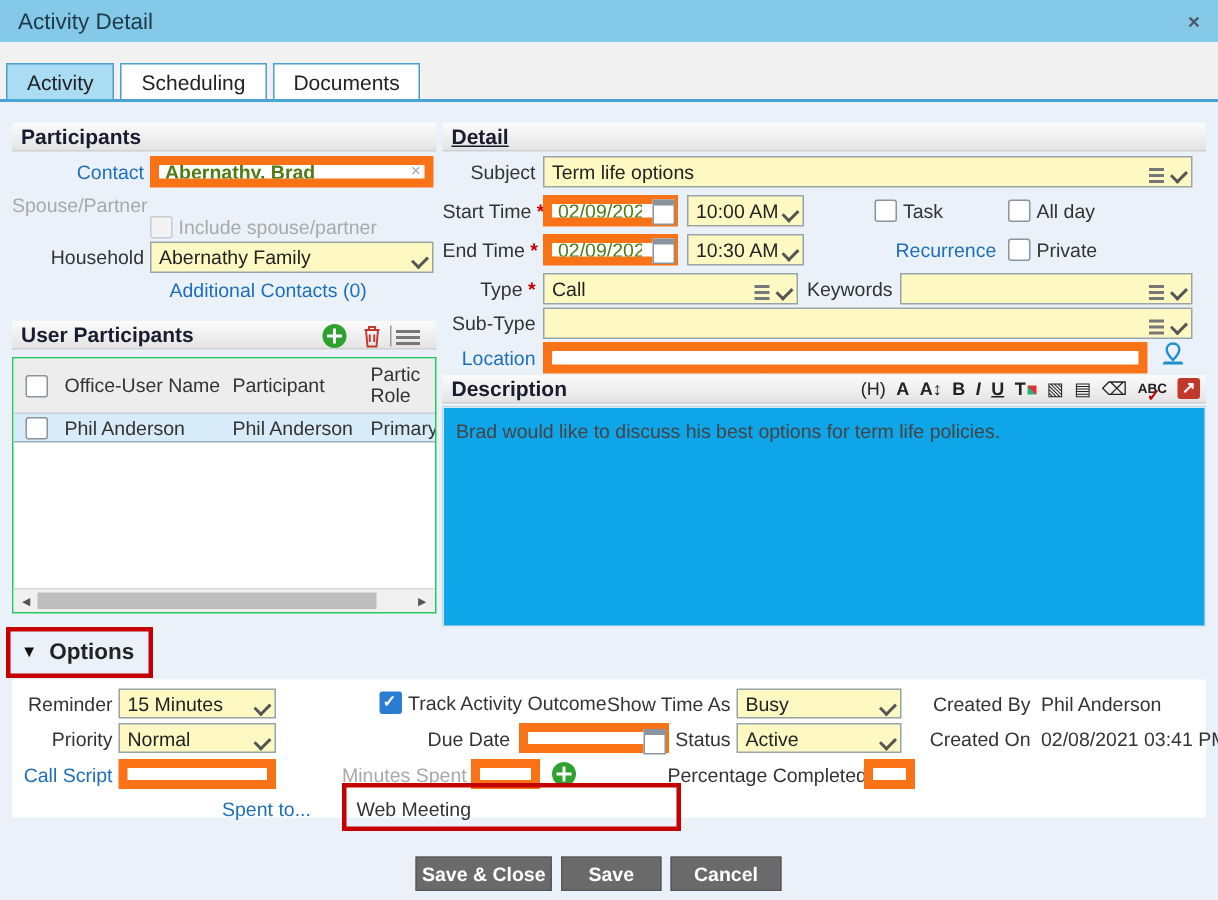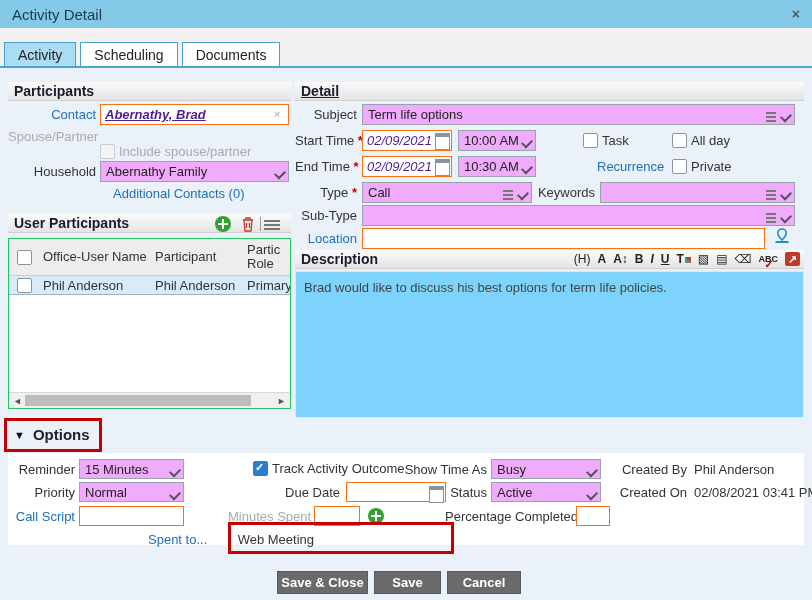--- a/index.html
+++ b/index.html
@@ -22,23 +22,23 @@
   .sech{background:linear-gradient(#FBFBFB,#E4E4E4);border-bottom:1px solid #CFCFCF;
         font-weight:bold;font-size:14px;color:#1B1B2F;padding:1px 6px;height:19px;line-height:17px;}
 
   .lbl{position:absolute;font-size:13px;color:#333;text-align:right;white-space:nowrap;}
   .lbl.left{text-align:left;}
   .lbl.link{color:#1D6FBA;cursor:pointer;}
   .lbl.dis{color:#A9A9A9;}
   .lbl.req::after{content:" *";color:#C40000;font-weight:bold;}
   .val{position:absolute;font-size:13px;color:#333;white-space:nowrap;}
 
-  .inp{position:absolute;height:21px;border:1px solid #f97316;background:#fff;font-family:"Liberation Sans",sans-serif;
-       font-size:13px;color:#4c1d95;padding:0 4px;box-sizing:border-box;font-style:italic;}
-  .sel{position:absolute;height:21px;border:1px solid #97A4AE;background:#f0abfc;display:flex;align-items:center;
+  .inp{position:absolute;height:21px;border:6px solid #f97316;background:#fff;font-family:"Liberation Sans",sans-serif;
+       font-size:13px;color:#4d7c0f;padding:0 4px;box-sizing:border-box;}
+  .sel{position:absolute;height:21px;border:1px solid #97A4AE;background:#fef9c3;display:flex;align-items:center;
        padding:0 20px 0 5px;font-size:13px;color:#222;box-sizing:border-box;cursor:pointer;white-space:nowrap;overflow:hidden;}
   .sel .chev{position:absolute;right:5px;top:8px;width:8px;height:8px;}
   .sel.withlist{padding-right:34px;}
   .sel .listic{position:absolute;right:18px;top:5px;}
   .chevron{display:block;width:8px;height:5px;border-left:2px solid #555;border-bottom:2px solid #555;transform:rotate(-45deg);}
   .listic i{display:block;width:10px;height:2px;background:#777;margin:2px 0;}
 
   .cal{position:absolute;width:13px;height:12px;border:1px solid #8A949E;border-top:4px solid #8A949E;background:#fff;}
   .cb{position:absolute;width:13px;height:13px;border:1px solid #8A949E;background:#fff;border-radius:2px;cursor:pointer;}
   .cb.dis{border-color:#C6CCD2;background:#F3F3F3;}
@@ -65,21 +65,21 @@
   .drow{background:#D8EBF8;height:18px;border-bottom:1px solid #9FB3C2;}
   .drow .cell{font-size:13px;padding:0 4px;white-space:nowrap;overflow:hidden;}
   .cbcell{position:relative;height:100%;}
   .cbcell .cb{left:8px;top:50%;margin-top:-7px;}
   .hscroll{position:absolute;left:0;right:0;bottom:0;height:15px;background:#F0F0F0;border-top:1px solid #D8D8D8;}
   .hthumb{position:absolute;left:16px;top:2px;width:226px;height:11px;background:#BDBDBD;}
   .harrow{position:absolute;top:3px;font-size:9px;color:#555;cursor:pointer;}
 
   
   .panel-right{left:295px;top:82px;width:509px;height:336px;}
-  .descbody{left:0;top:189px;width:509px;height:147px;background:#7dd3fc;border:1px solid #E2E7EC;padding:8px;color:#444;}
+  .descbody{left:0;top:189px;width:509px;height:147px;background:#0ea5e9;border:1px solid #E2E7EC;padding:8px;color:#444;}
   .toolbar{position:absolute;right:4px;top:1px;display:flex;align-items:center;gap:7px;font-weight:bold;font-size:12px;color:#222;}
   .ticon{cursor:pointer;line-height:16px;}
   .ticon.u{text-decoration:underline;}
   .ticon.i{font-style:italic;}
   .ticon.plain{font-weight:normal;}
   .ticon.colorT::after{content:"";display:inline-block;width:6px;height:6px;margin-left:1px;
       background:linear-gradient(45deg,#3a7 50%,#d33 50%);}
   .ticon.spell{font-size:9px;position:relative;}
   .ticon.spell::after{content:"✓";color:#C40000;font-size:11px;position:absolute;left:6px;top:5px;}
   .ticon.expand{background:#C0392B;color:#fff;font-weight:bold;width:15px;height:14px;text-align:center;

